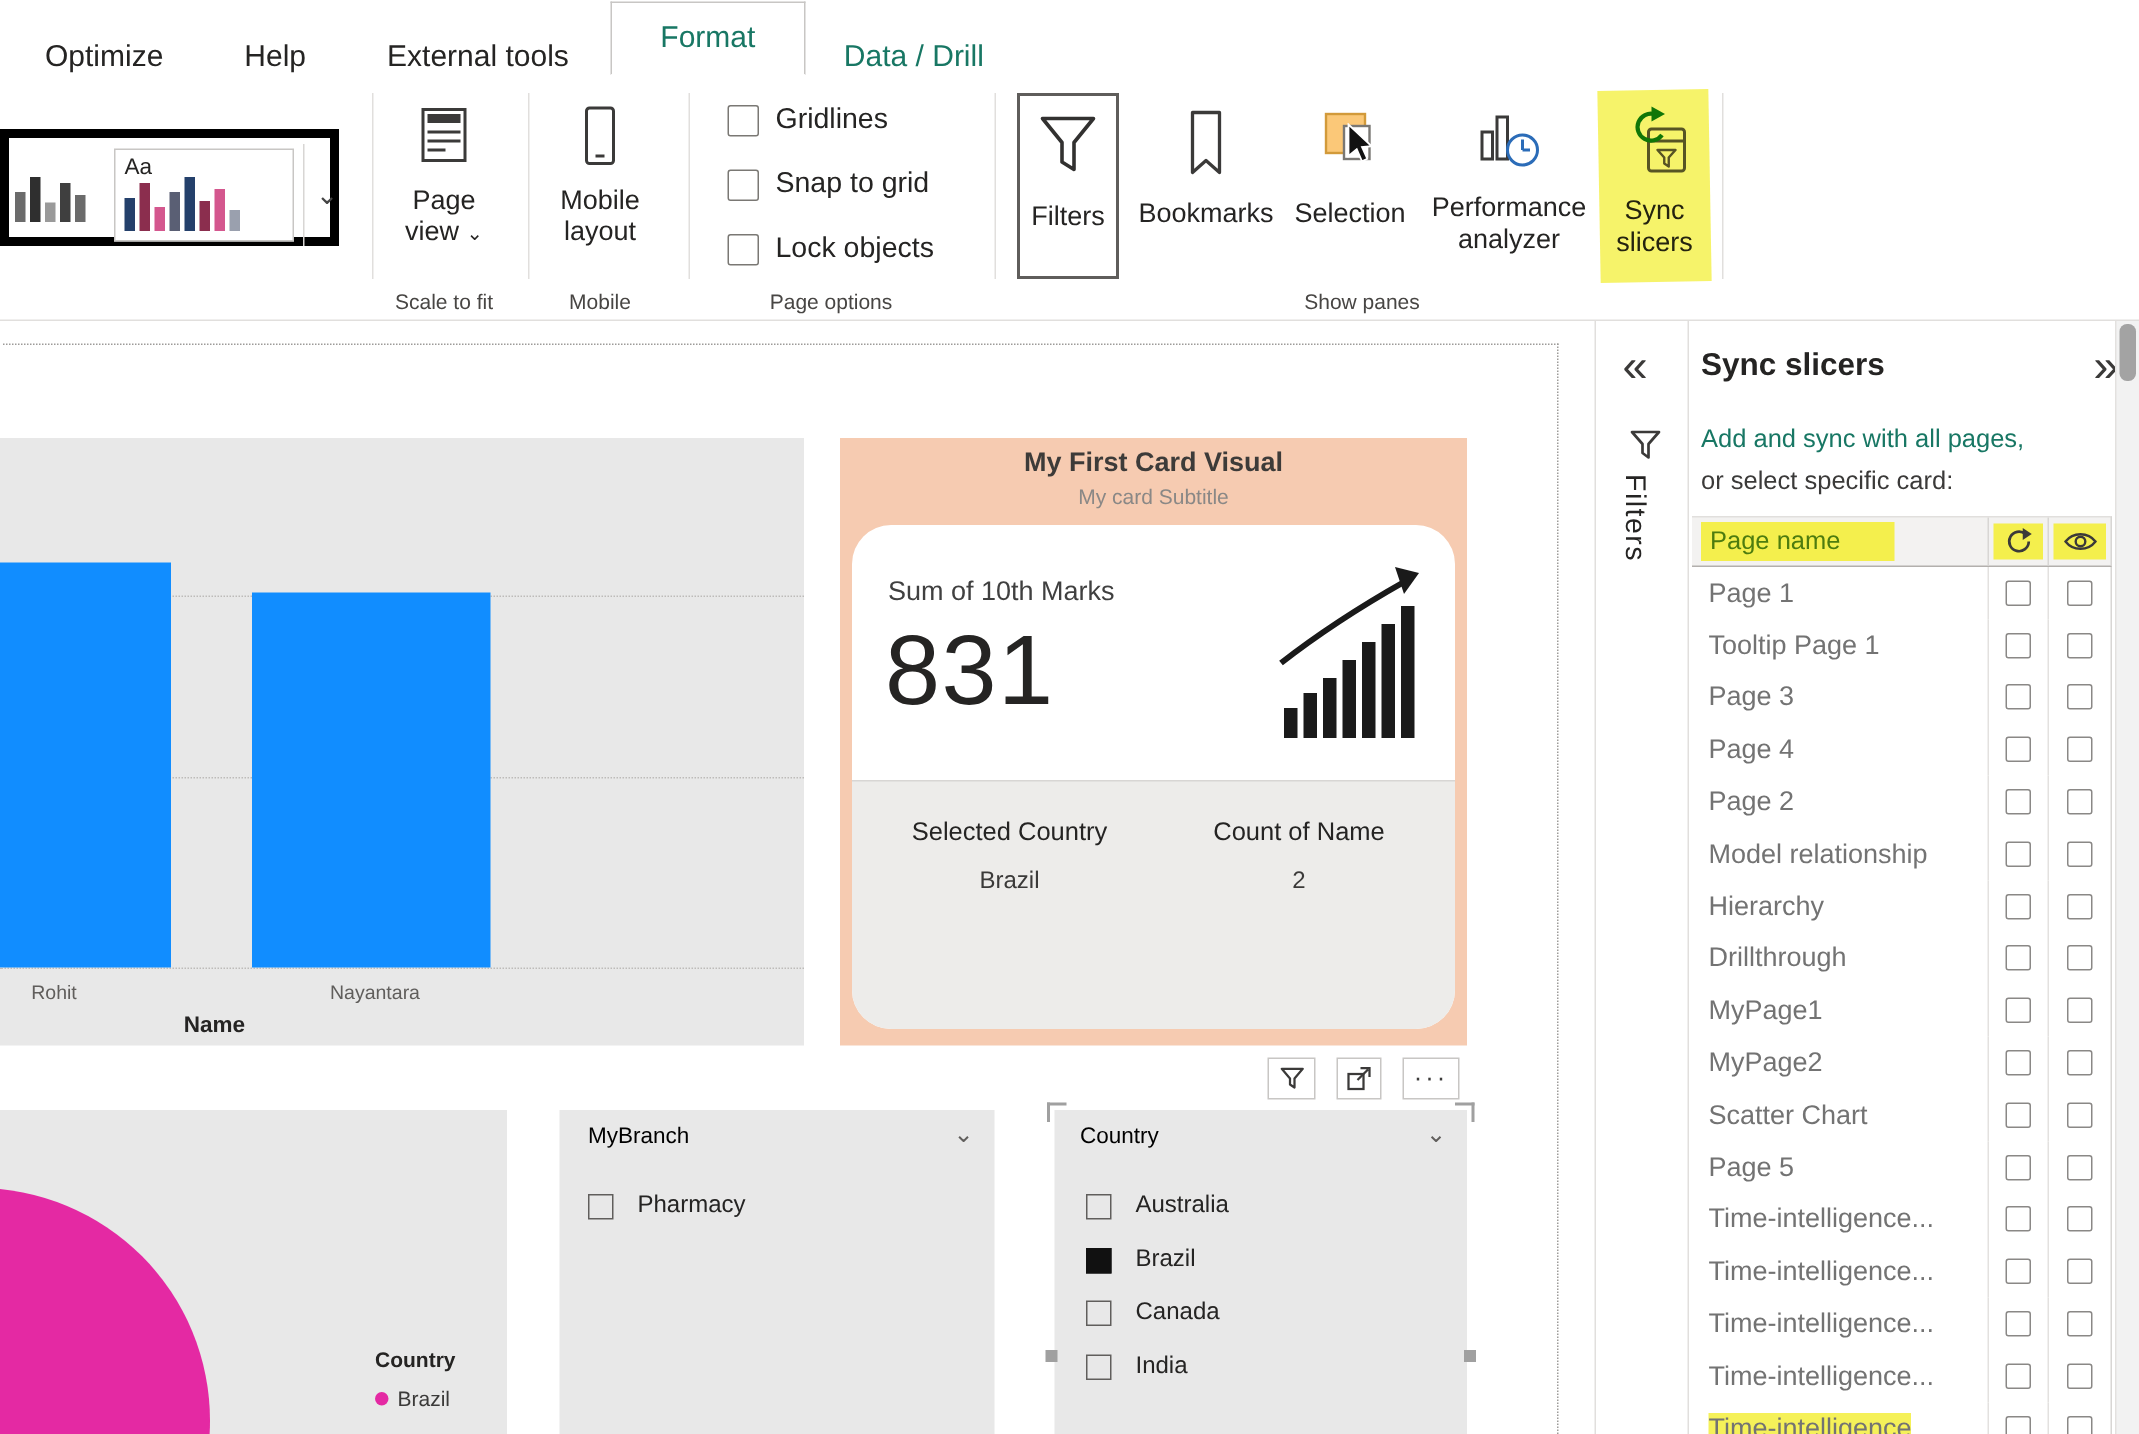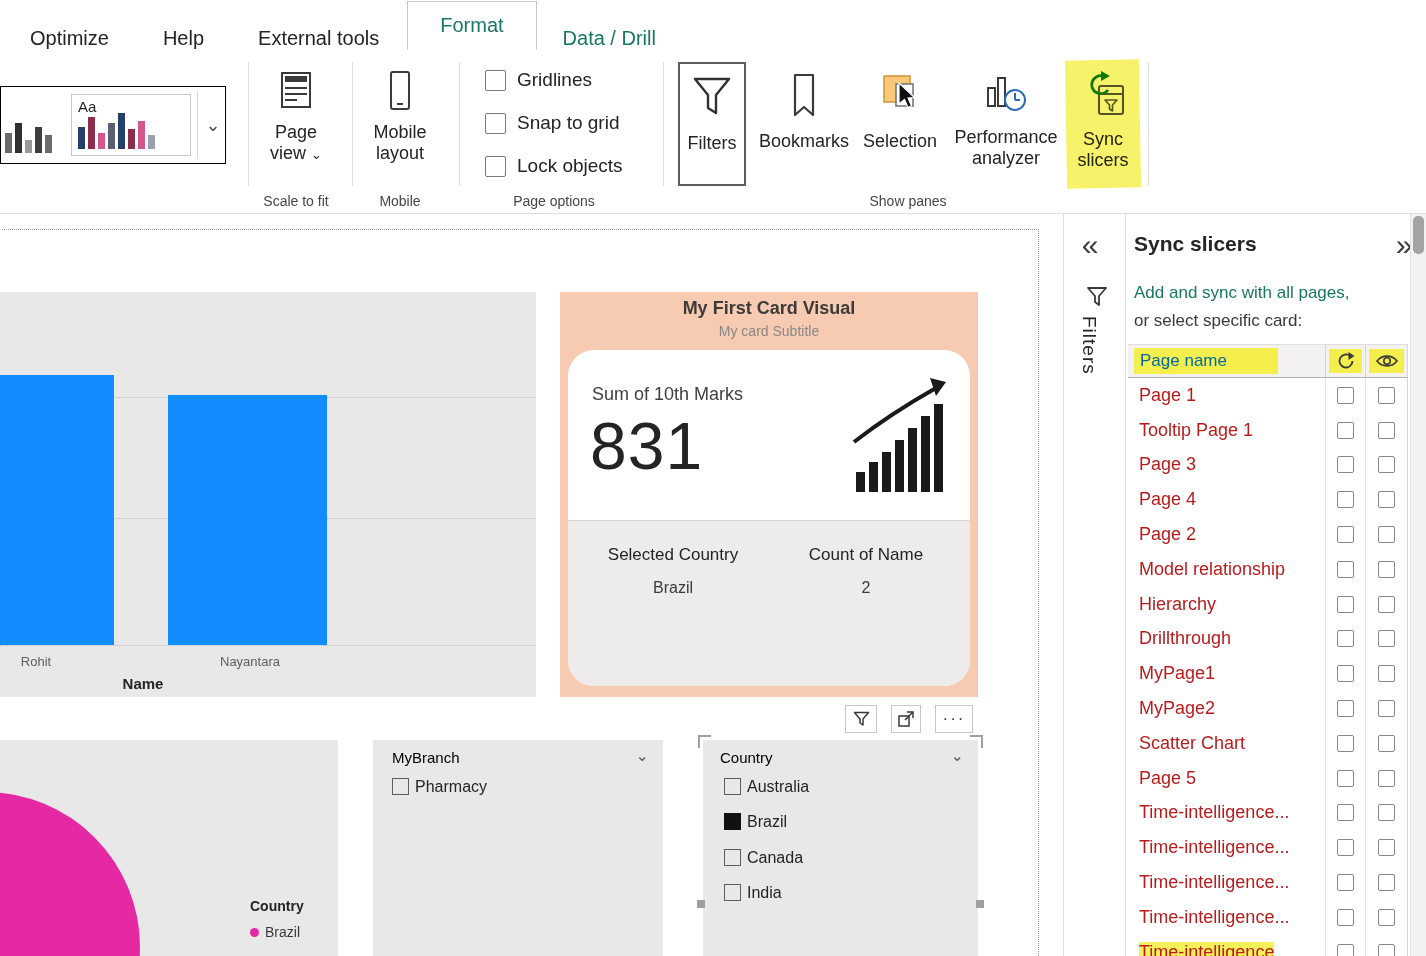--- a/index.html
+++ b/index.html
@@ -15,21 +15,21 @@
   .tab.accent{color:#187764}
   .tab.boxed{margin-left:28px;border:1px solid #c8c6c4;border-bottom:1px solid #fff;background:#fff;
     height:49px;display:flex;align-items:center;padding:0 32px}
   .tab.boxed + .tab{margin-left:26px}
 
   
   .ribbon-bottom{position:absolute;left:0;top:213px;width:1426px;height:1px;background:#e1dfdd}
   .vsep{position:absolute;top:62px;height:124px;width:1px;background:#e1dfdd}
   .grouplabel{position:absolute;top:193px;transform:translateX(-50%);font-size:14px;color:#484644;white-space:nowrap}
 
-  .gallery{position:absolute;left:0;top:86px;width:226px;height:78px;border:1px solid #000000;background:#fff}
+  .gallery{position:absolute;left:0;top:86px;width:226px;height:78px;border:6px solid #000000;background:#fff}
   .thumb-bars{position:absolute;bottom:10px;display:flex;align-items:flex-end;gap:3px}
   .thumb-bars i{display:block;width:7px}
   .thumb2{position:absolute;left:70px;top:7px;width:120px;height:62px;border:1px solid #c8c6c4;background:#fff}
   .thumb2 .aa{position:absolute;left:6px;top:3px;font-size:15px;color:#252423}
   .gallery .gsep{position:absolute;left:196px;top:4px;width:1px;height:68px;background:#d8d6d4}
   .gallery .gchev{position:absolute;left:198px;top:0;width:28px;height:76px;display:flex;align-items:center;justify-content:center;font-size:18px;color:#444}
 
   .rbtn{position:absolute;top:62px;display:flex;flex-direction:column;align-items:center;padding-top:6px;gap:4px;background:#fff}
   .rbtn .lbl{font-size:18px;line-height:21px;text-align:center;color:#252423}
   .rbtn .lblwrap{text-align:center}
@@ -69,21 +69,21 @@
   .card .refval{font-size:16px;color:#3b3a39;display:block;margin-top:14px}
 
   
   .htool{position:absolute;display:flex;gap:14px}
   .htool .hbox{height:28px;background:#fff;border:1px solid #c8c6c4;display:flex;align-items:center;justify-content:center}
 
   
   .sltitle{position:absolute;left:19px;top:9px;font-size:15px;font-weight:normal;color:#000000}
   .slchev{position:absolute;right:14px;top:6px;font-size:16px;color:#605e5c}
   .sloptions{position:absolute;left:19px;top:38px;right:8px}
-  .slrow{display:flex;align-items:flex-start;gap:6px;height:35.4px}
+  .slrow{display:flex;align-items:flex-end;gap:16px;height:35.4px}
   .slbox{width:17px;height:17px;border:1.5px solid #605e5c;background:#e8e8e8;flex:0 0 auto}
   .slbox.filled{background:#111;border-color:#111}
   .sllab{font-size:16px;color:#252423}
   .handle-tl{position:absolute;left:-5px;top:-5px;width:13px;height:13px;border-left:2px solid #a0a0a0;border-top:2px solid #a0a0a0}
   .handle-tr{position:absolute;right:-5px;top:-5px;width:13px;height:13px;border-right:2px solid #a0a0a0;border-top:2px solid #a0a0a0}
   .handle-ml{position:absolute;left:-6px;top:160px;width:8px;height:8px;background:#a0a0a0}
   .handle-mr{position:absolute;right:-6px;top:160px;width:8px;height:8px;background:#a0a0a0}
 
   
   .pie-wrap{overflow:hidden}
@@ -97,30 +97,30 @@
   .chevbtn{position:absolute;width:36px;height:34px;display:flex;align-items:center;justify-content:center;font-size:30px;color:#3b3a39}
   .vtext{position:absolute;writing-mode:vertical-rl;font-size:19px;color:#252423;letter-spacing:1px}
   .pane-title{position:absolute;left:1134px;top:232px;font-size:21px;font-weight:600;color:#252423}
   .pane-desc{position:absolute;left:1134px;font-size:17px;line-height:24px;white-space:nowrap}
   .accent{color:#187764}
 
   .shead{position:absolute;left:1128px;top:344px;width:280px;height:34px;background:#f3f2f1;
     border-top:1px solid #e1dfdd;border-bottom:1px solid #b3b0ad;border-right:1px solid #d8d6d4;
     display:flex;align-items:center}
   .shead .hname{flex:1;padding-left:6px}
-  .hl-chip{display:inline-block;background:rgba(243,238,48,0.85);font-size:17px;color:#0369a1;padding:3px 6px;width:144px}
+  .hl-chip{display:inline-block;background:rgba(243,238,48,0.85);font-size:17px;color:#4d7c0f;padding:3px 6px;width:129px}
   .icell{width:40px;height:100%;border-left:1px solid #d8d6d4;position:relative;display:flex;align-items:center;justify-content:center}
   .icell2{width:42px}
   .icell .chip{position:absolute;left:3px;right:3px;top:4px;bottom:4px;background:rgba(243,238,48,0.85)}
   .icell svg{position:relative;z-index:1}
 
   .slist{position:absolute;left:1128px;top:378px;width:280px;height:578px;overflow:hidden;border-right:1px solid #d8d6d4}
   .prow{display:flex;height:34.8px;align-items:center}
   .pcell-name{flex:1;height:100%;display:flex;align-items:center;padding-left:11px;overflow:hidden;white-space:nowrap}
-  .pname{font-size:18px;color:#b91c1c}
+  .pname{font-size:18px;color:#737373}
   .pname.hl{background:rgba(243,238,48,0.8)}
   .pcell{width:40px;height:100%;display:flex;align-items:center;justify-content:center;border-left:1px solid #e3e1df}
   .pcell2{width:42px}
   .pbox{width:17px;height:17px;border:1px solid #8a8886;border-radius:2px;background:#fff}
 
   .scrollbar{position:absolute;left:1410px;top:214px;width:16px;height:742px;background:#f2f2f2;border-left:1px solid #e3e1df}
   .scrollthumb{position:absolute;left:2px;top:2px;width:11px;height:38px;background:#a3a3a3;border-radius:5px}
 </style>
 </head>
 <body>

